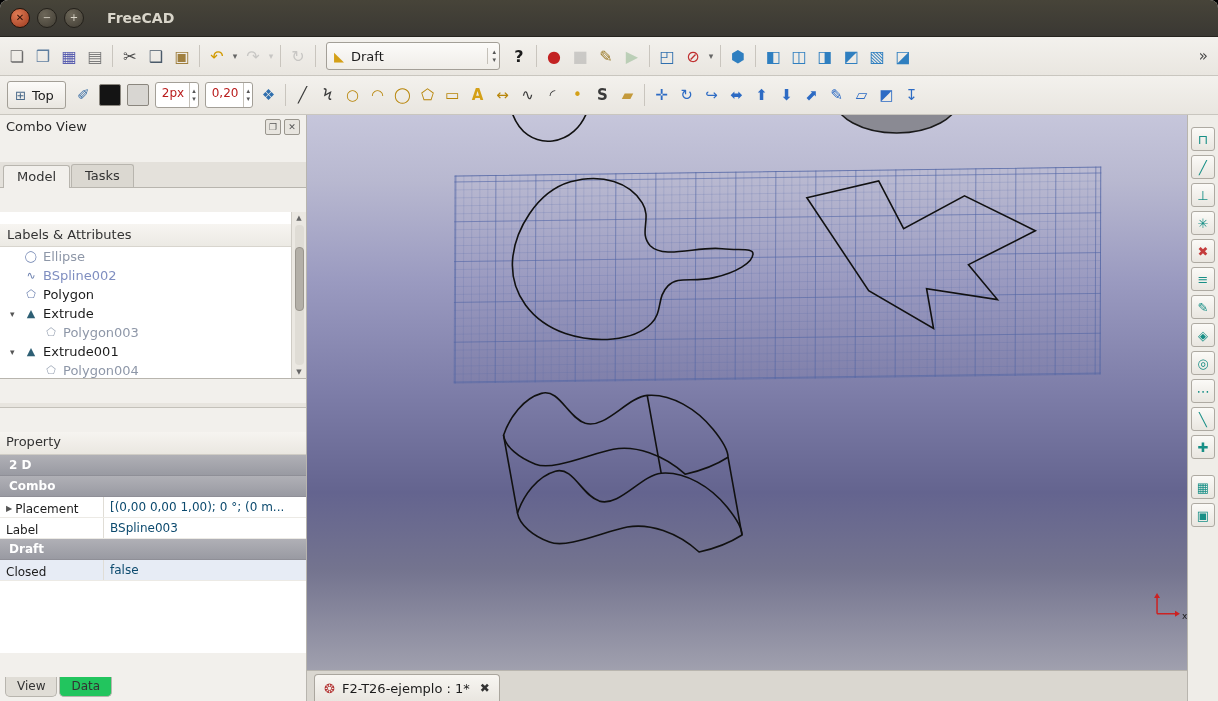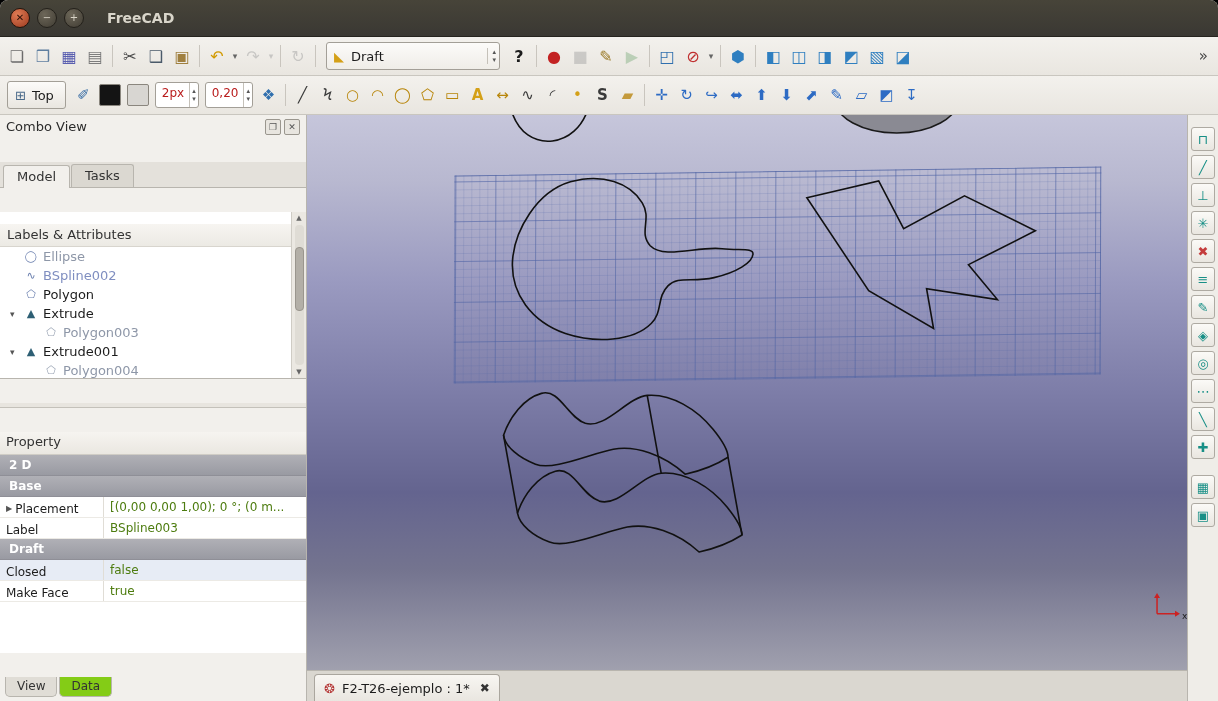--- a/index.html
+++ b/index.html
@@ -78,25 +78,25 @@
     background:linear-gradient(#f6f4f0,#eae7e1);border-bottom:1px solid #cfccc5;font-size:13px;color:#333;}
   .ph-cell{padding:2px 6px;border-right:1px solid #d8d5ce;}
   .ph-cell:last-child{border-right:none;}
   .prop-group{height:20px;line-height:20px;background:linear-gradient(#b0b0b6,#999aa2);color:#fff;
     font-weight:bold;font-size:12px;padding-left:9px;border-bottom:1px solid #8f8f97;}
   .prop-row{display:grid;grid-template-columns:104px 1fr;height:20px;border-bottom:1px solid #eceae5;font-size:12px;}
   .prop-row.selected{background:#e7ecf5;}
   .pcell{white-space:nowrap;overflow:hidden;}
   .plabel{padding:3px 4px 0 6px;border-right:1px solid #e0ddd6;color:#1c1c1c;display:flex;gap:3px;align-items:center;}
   .pexp{font-size:8px;color:#555;}
-  .pvalue{padding:3px 6px 0;color:#4d7c0f;}
+  .pvalue{padding:3px 6px 0;color:#0c4a6e;}
   .cv-bottom{height:24px;flex:0 0 24px;display:flex;align-items:flex-start;padding-left:5px;background:#F2F0EC;}
   .cvb-tab{padding:2px 11px 3px;font-size:12px;border:1px solid #b8b5ae;border-top:none;
     border-radius:0 0 5px 5px;background:#E0DDD6;color:#333;margin-right:2px;}
-  .cvb-tab.active{background:#84cc16;}
+  .cvb-tab.active{background:#22c55e;}
   
   .vp-col{flex:1;display:flex;flex-direction:column;min-width:0;}
   .viewport{position:relative;flex:1;overflow:hidden;
     background:linear-gradient(180deg,#c6c6db 0%,#b8b8d0 12%,#9a9ac0 30%,#7d7da8 50%,#64648f 68%,#74748f 82%,#a0a0ae 100%);}
   .grid3d{position:absolute;left:147px;top:56px;width:645px;height:206px;
     border:1px solid rgba(80,100,165,.45);
     background-image:
       repeating-linear-gradient(90deg,rgba(80,100,165,.5) 0 1px,transparent 1px 40px),
       repeating-linear-gradient(0deg,rgba(80,100,165,.5) 0 1px,transparent 1px 40px),
       repeating-linear-gradient(90deg,rgba(80,100,165,.18) 0 1px,transparent 1px 8px),
@@ -308,37 +308,33 @@
           <span class="vs-btn">▼</span>
         </div>
       </div>
       <div class="splitter"></div>
       <div class="props-wrap">
         <div class="props-header">
           <span class="ph-cell">Property</span>
         </div>
         <div class="props-body">
             <div class="prop-group">2 D</div>
-            <div class="prop-group">Base</div>
+            <div class="prop-group">Combo</div>
             <div class="prop-row">
               <span class="pcell plabel"><span class="pexp">▶</span>Placement</span>
               <span class="pcell pvalue">[(0,00 0,00 1,00); 0 °; (0 m...</span>
             </div>
             <div class="prop-row">
               <span class="pcell plabel">Label</span>
               <span class="pcell pvalue">BSpline003</span>
             </div>
             <div class="prop-group">Draft</div>
             <div class="prop-row selected">
               <span class="pcell plabel">Closed</span>
               <span class="pcell pvalue">false</span>
-            </div>
-            <div class="prop-row">
-              <span class="pcell plabel">Make Face</span>
-              <span class="pcell pvalue">true</span>
             </div>
           </div>
       </div>
       <div class="cv-bottom">
         <span class="cvb-tab">View</span>
         <span class="cvb-tab active">Data</span>
       </div>
     </div>
 
     <div class="vp-col">

